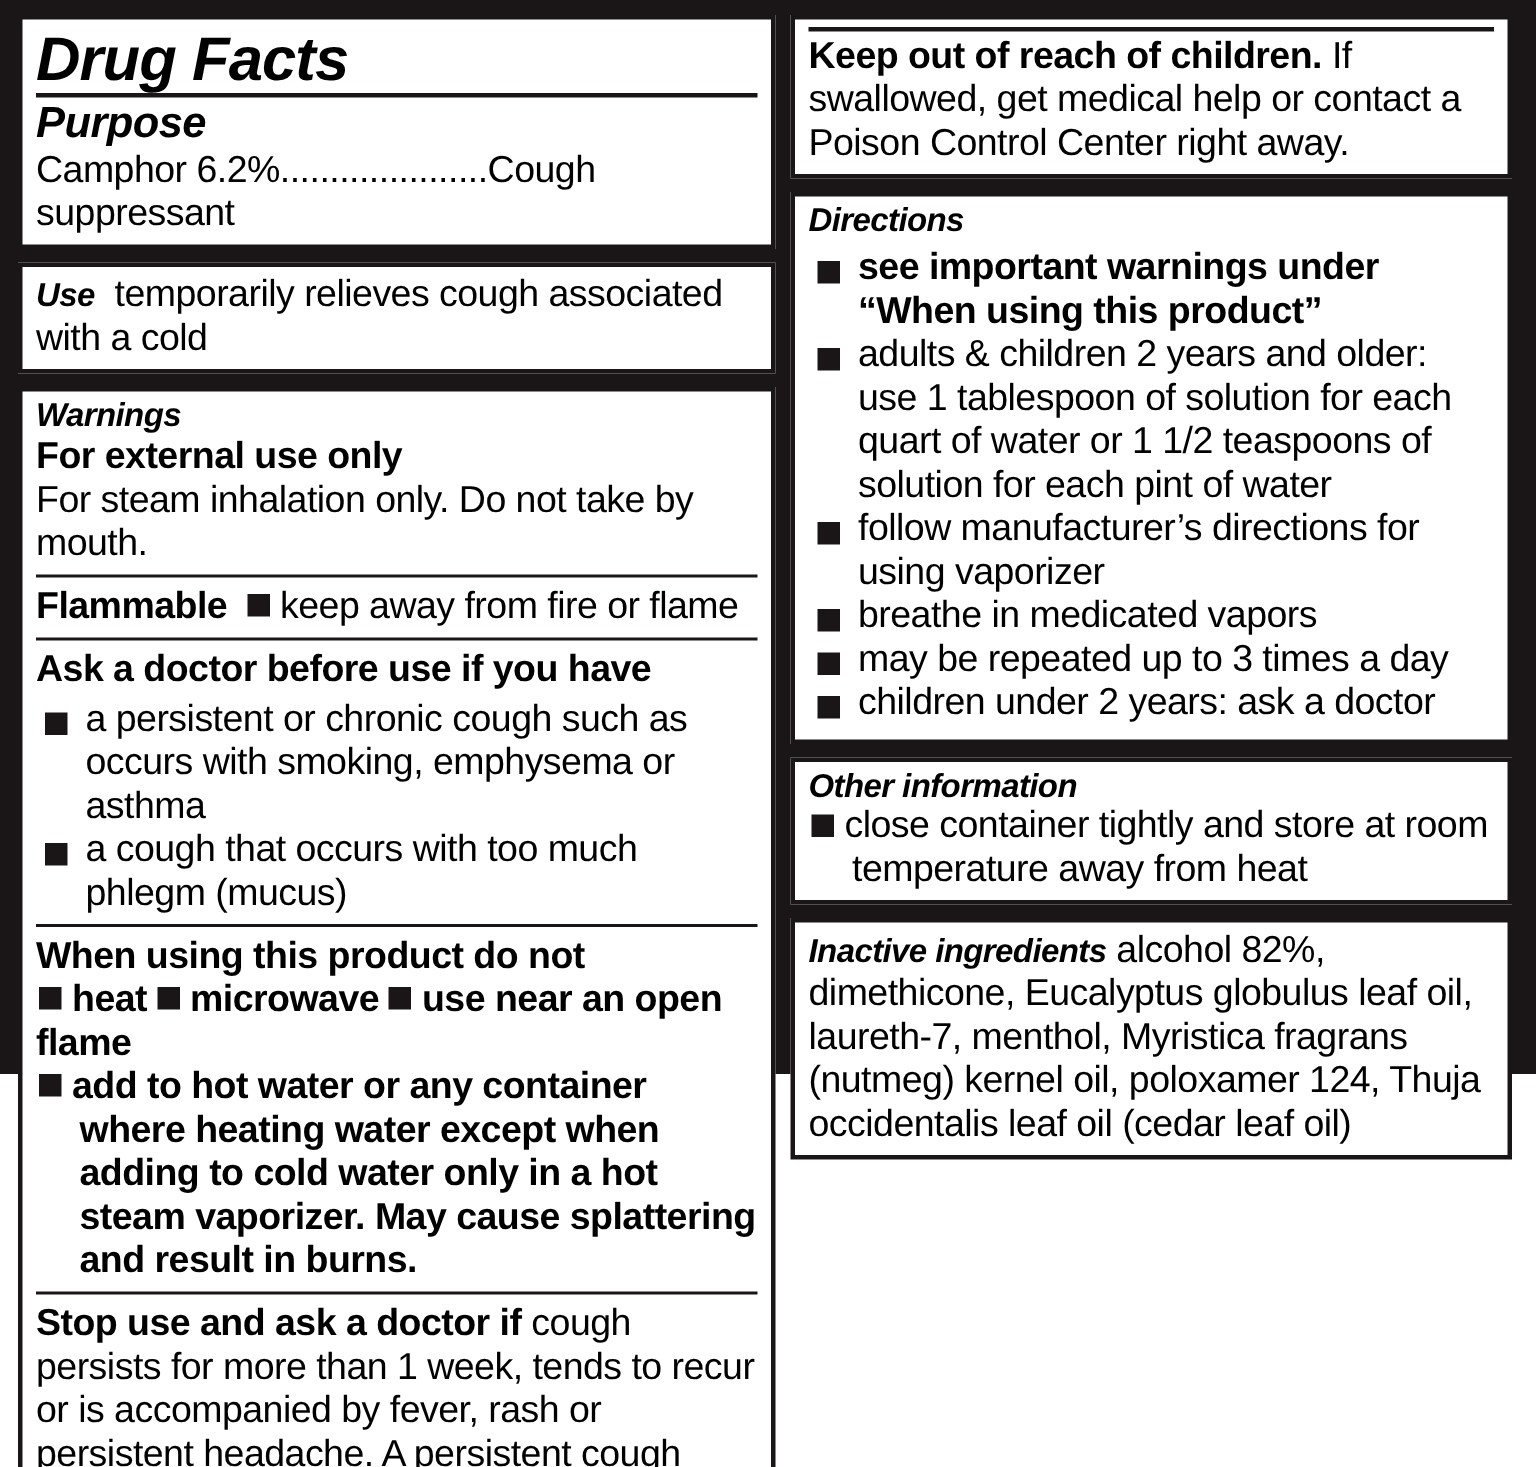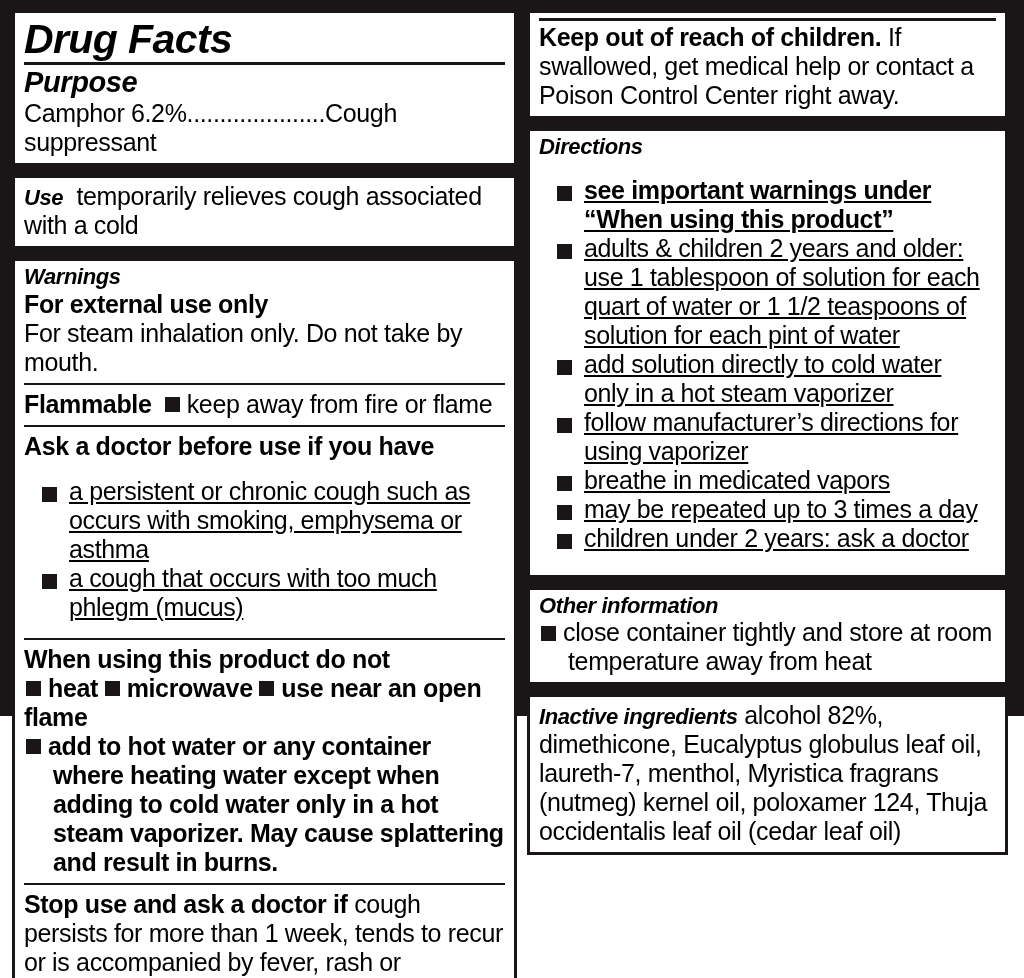--- a/index.html
+++ b/index.html
@@ -103,23 +103,22 @@
   
   .ai-row {
     display: flex;
     justify-content: space-between;
     align-items: baseline;
   }
 
   
   ul.bl {
     list-style: none;
-    margin: 16px;
+    margin: 4px;
     padding: 0;
-    text-decoration: underline;
   }
   ul.bl > li {
     position: relative;
     padding-left: 29px;
     margin: 0;
   }
   ul.bl > li::before {
     content: "";
     position: absolute;
     left: 2px;
@@ -207,21 +206,20 @@
         <span class="b">Keep out of reach of children.</span>
         <span>If swallowed, get medical help or contact a Poison Control Center right away.</span>
       </div>
     </div>
 
     <div class="panel grow">
       <div class="t-section">Directions</div>
       <ul class="bl">
         <li class="t-bold">see important warnings under “When using this product”</li>
         <li class="t-body">adults &amp; children 2 years and older: use 1 tablespoon of solution for each quart of water or 1 1/2 teaspoons of solution for each pint of water</li>
-        <li class="t-body">add solution directly to cold water only in a hot steam vaporizer</li>
         <li class="t-body">follow manufacturer’s directions for using vaporizer</li>
         <li class="t-body">breathe in medicated vapors</li>
         <li class="t-body">may be repeated up to 3 times a day</li>
         <li class="t-body">children under 2 years: ask a doctor</li>
       </ul>
     </div>
 
     <div class="panel">
       <div class="t-section">Other information</div>
       <div class="t-body flushwrap"><span class="sq sq-lead"></span><span>close container tightly and store at room temperature away from heat</span></div>

